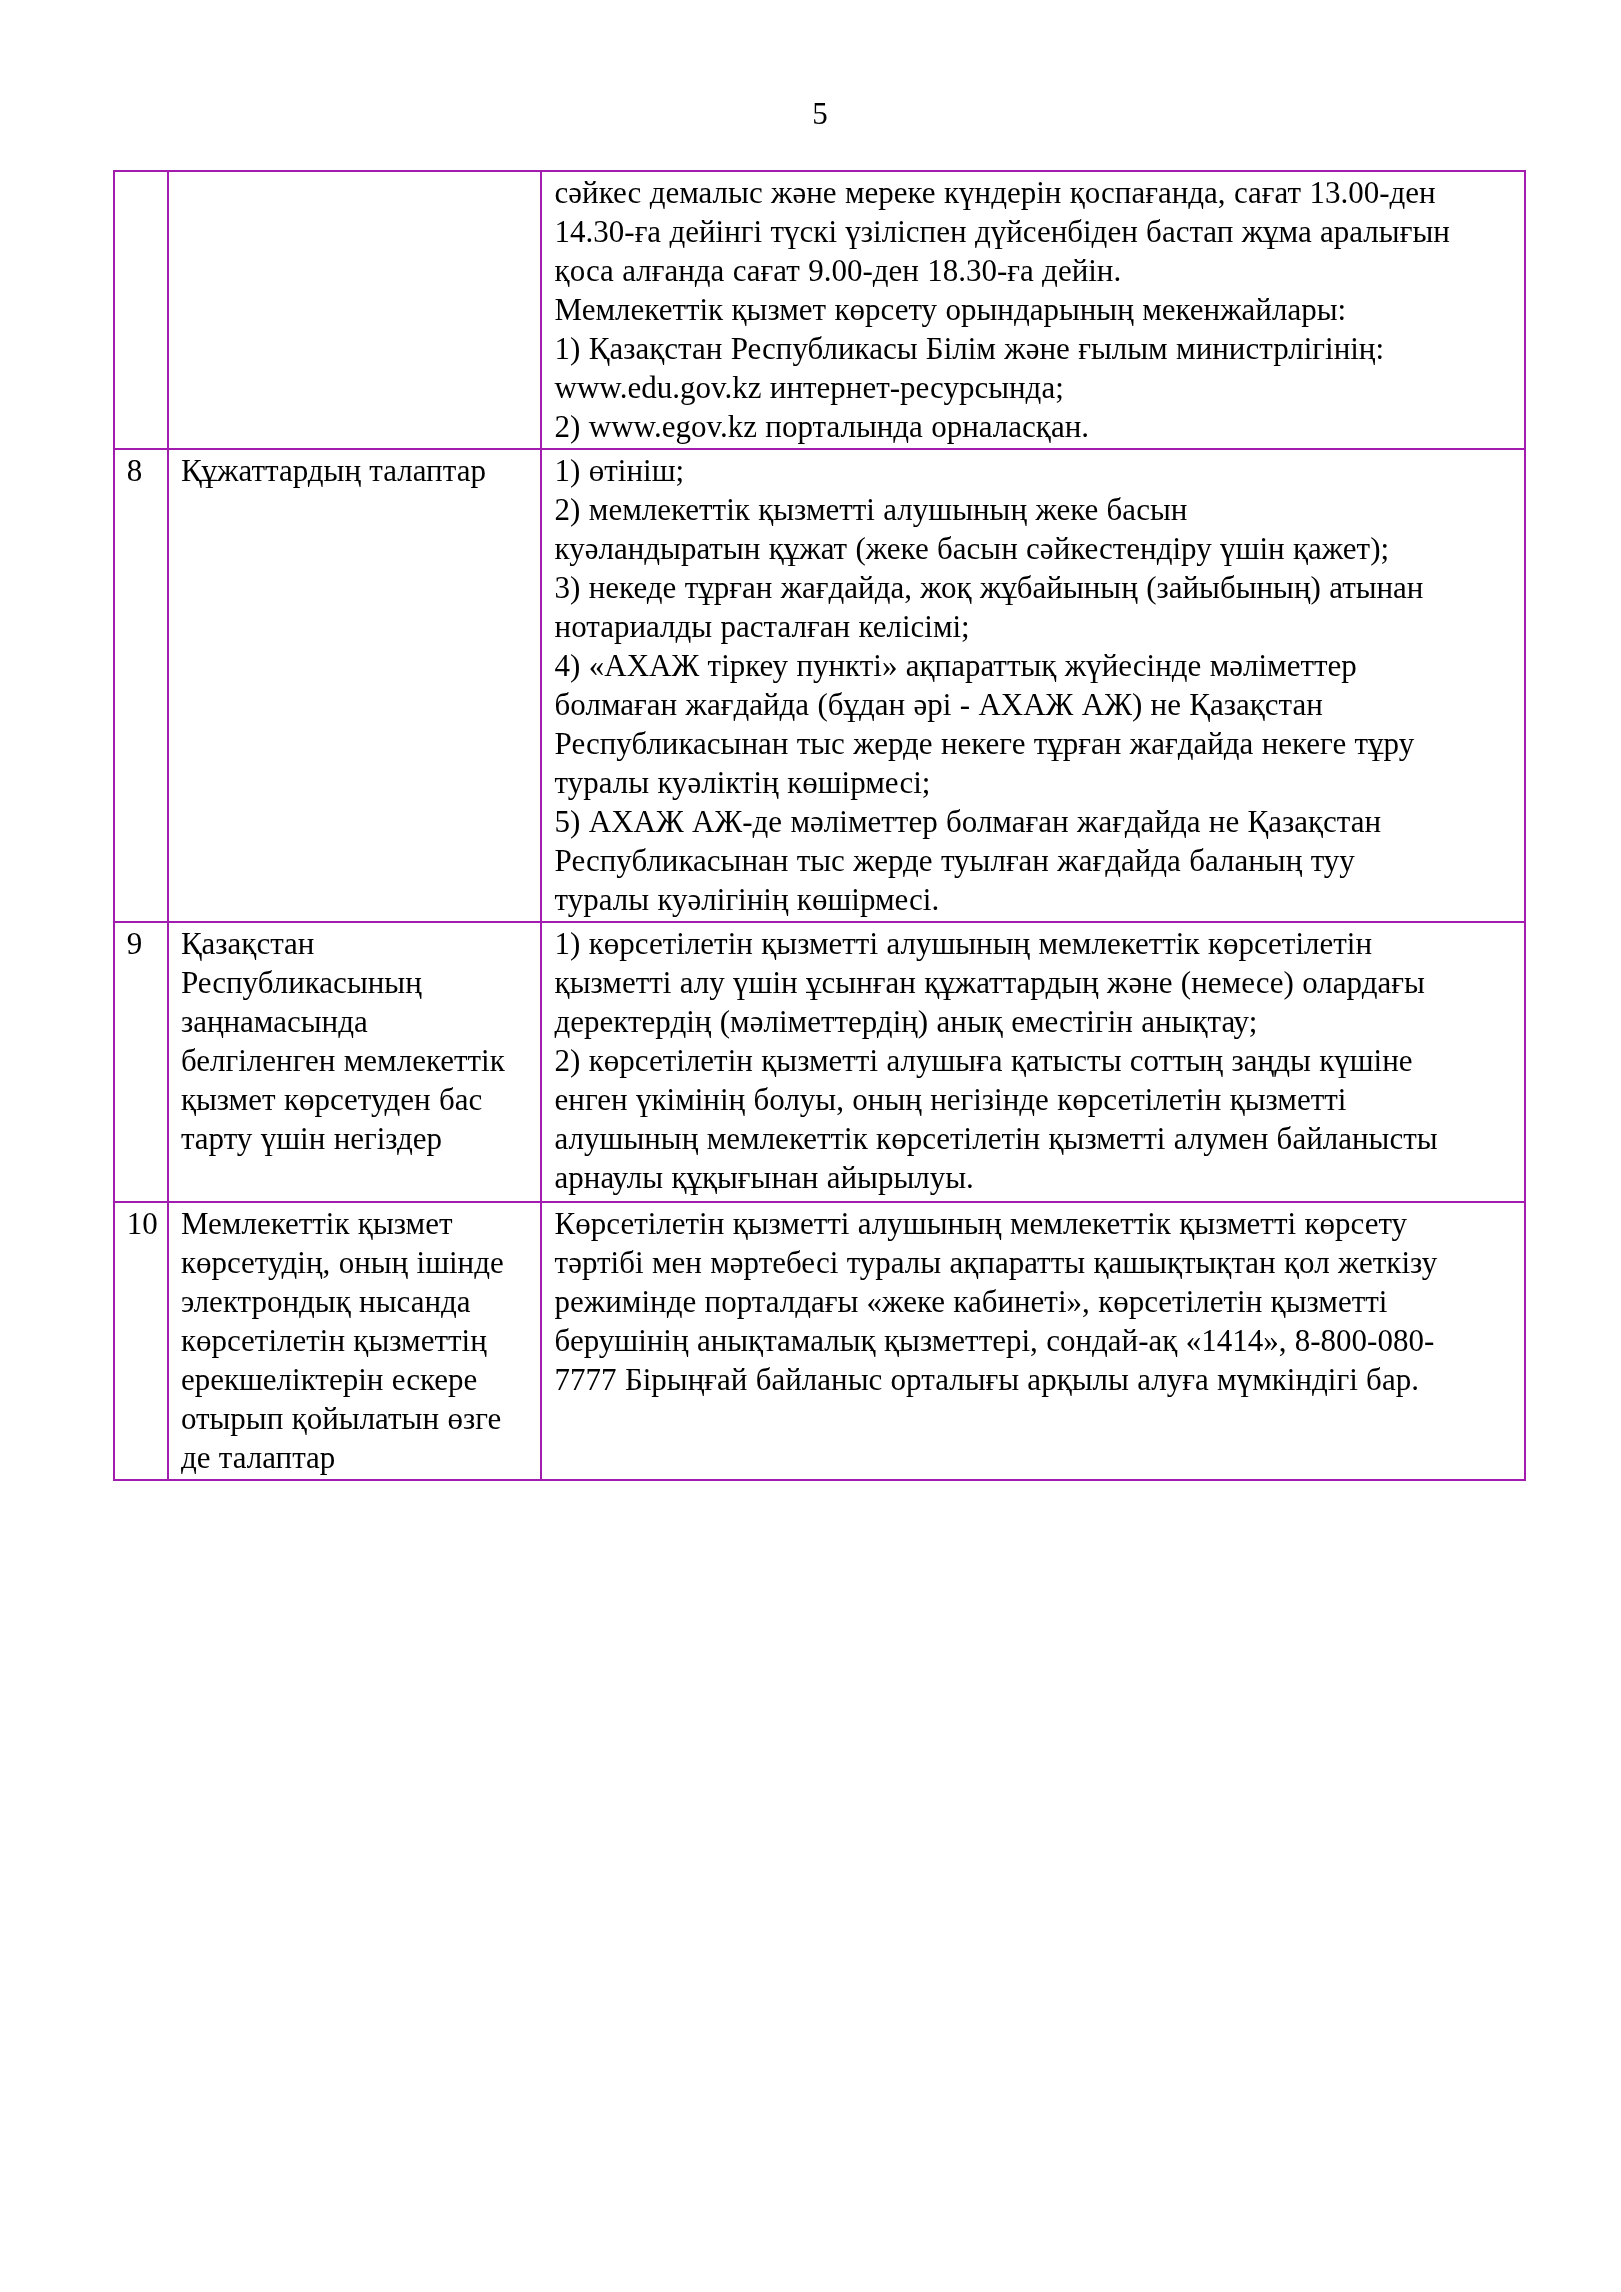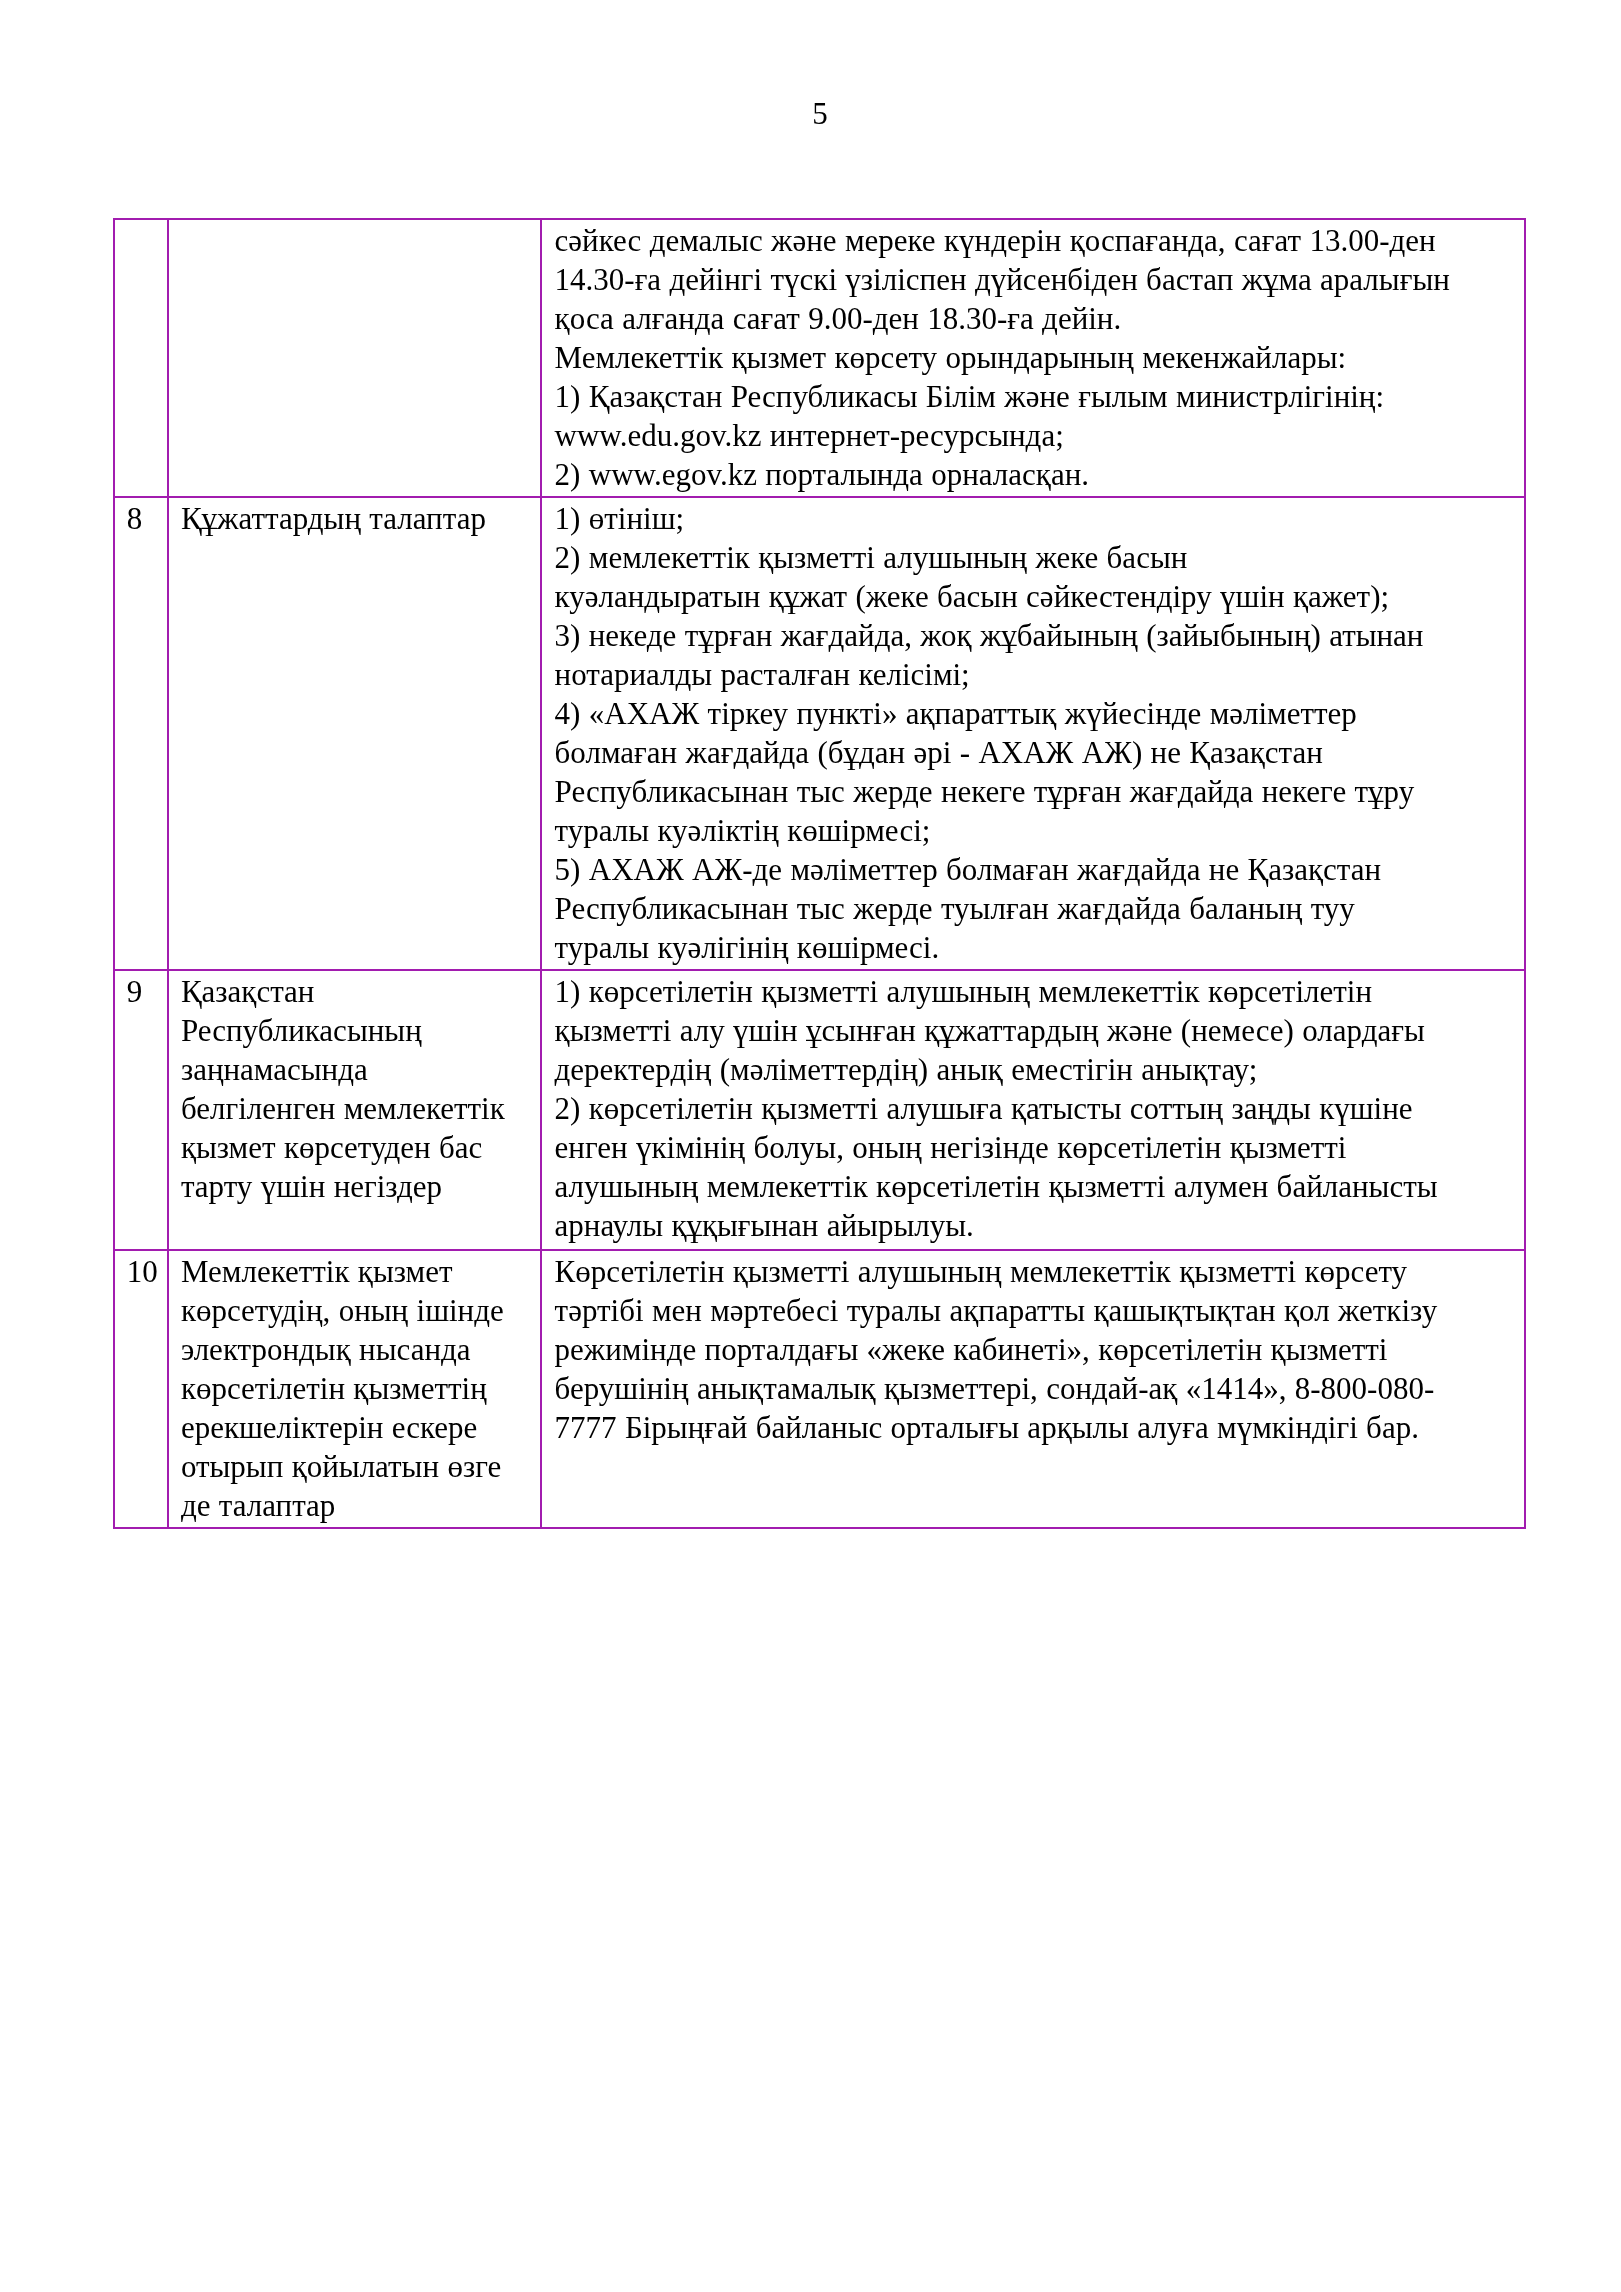--- a/index.html
+++ b/index.html
@@ -27,21 +27,20 @@
   table.doc-table {
     position: absolute;
     top: 170px;
     left: 113px;
     width: 1413px;
     border-collapse: collapse;
     table-layout: fixed;
   }
   table.doc-table, table.doc-table td {
     border: 2px solid #a21caf;
-    margin-top: 48px;
   }
   table.doc-table {
     border-width: 2.9px;
   }
   td {
     vertical-align: top;
     font-size: 31px;
     line-height: 39px;
     padding: 1px 7.8px 2px 11.8px;
   }

